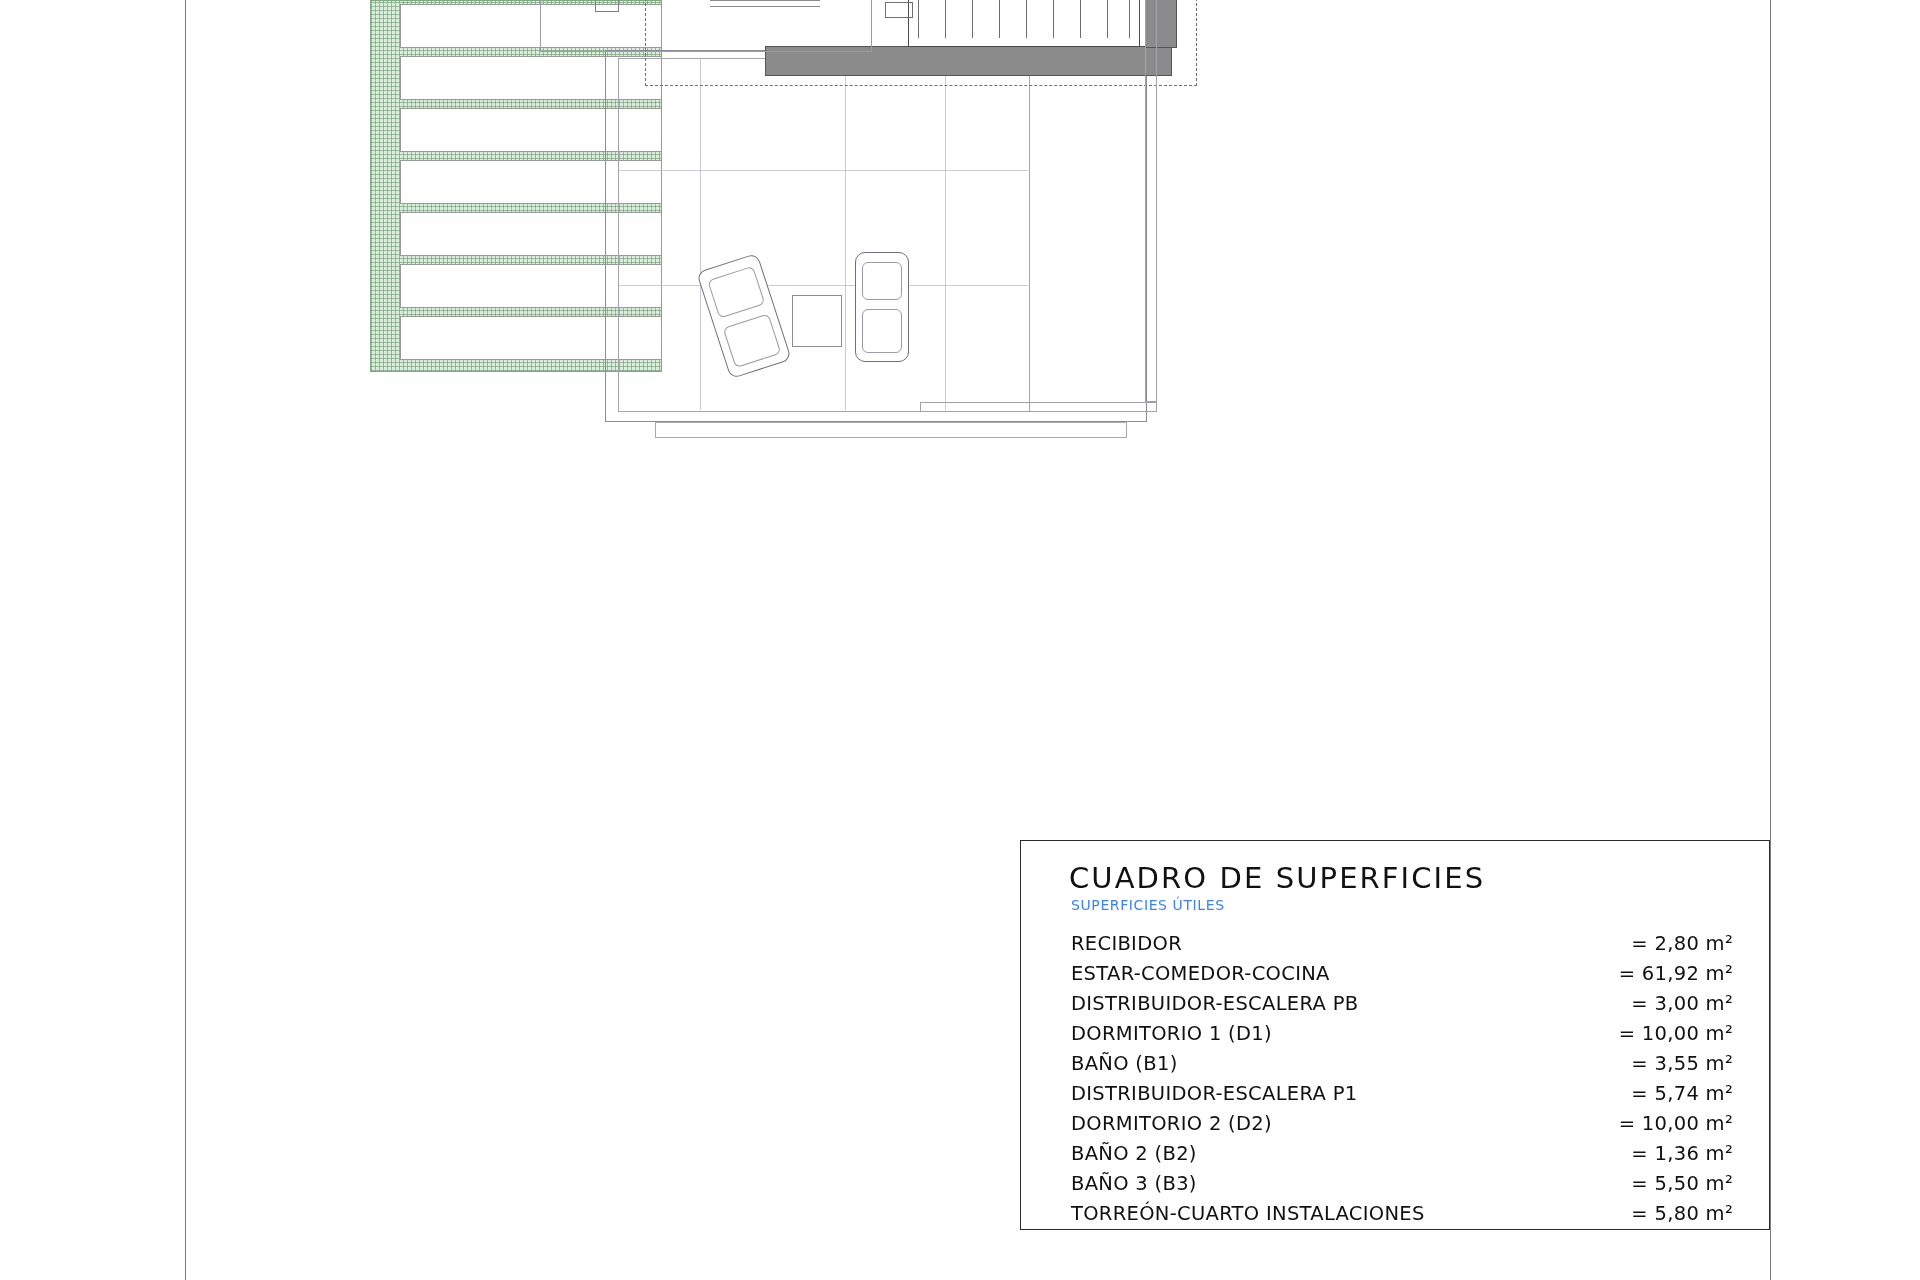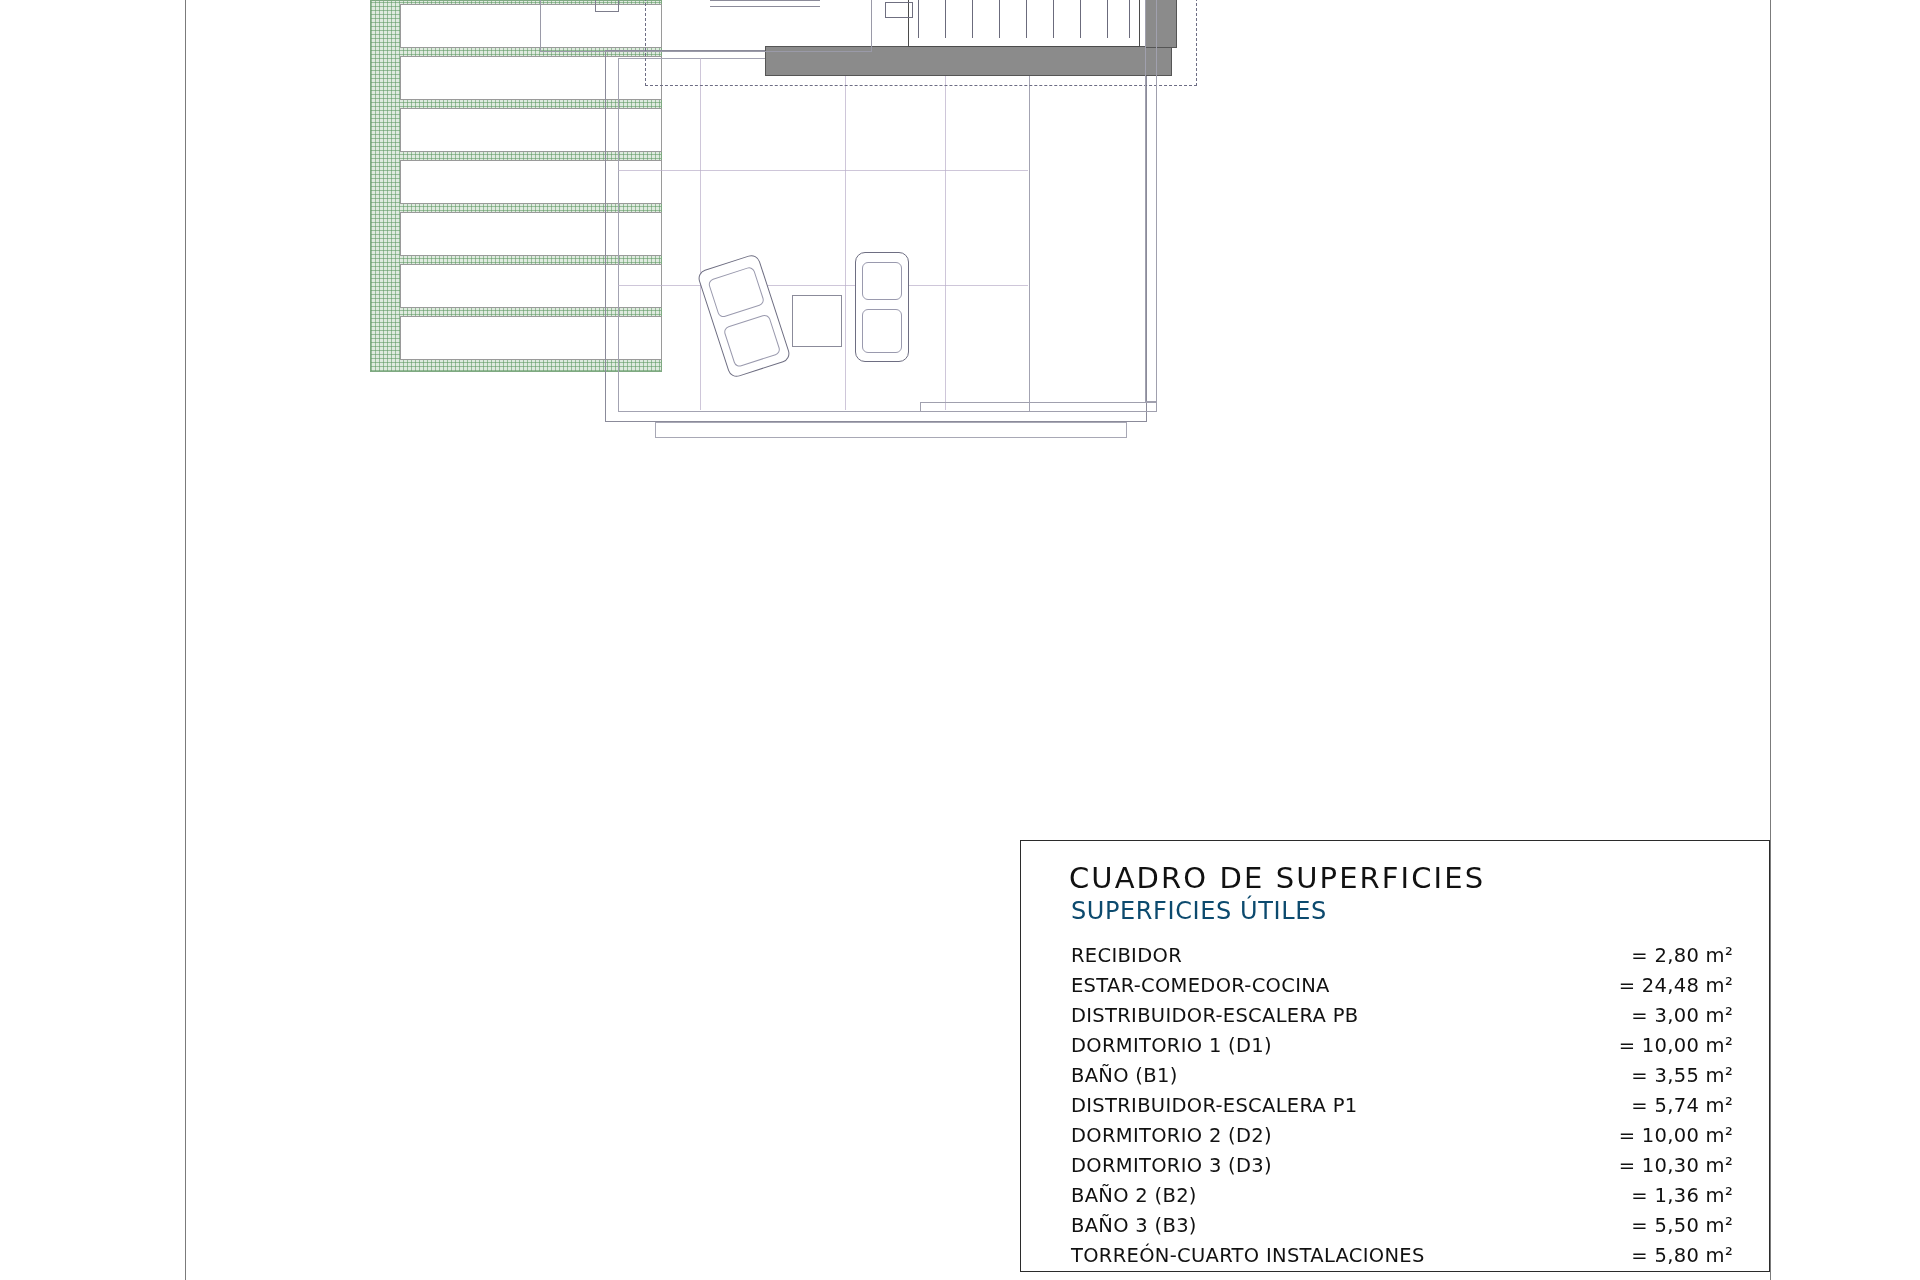--- a/index.html
+++ b/index.html
@@ -123,23 +123,23 @@
     box-sizing: border-box;
   }
   .surfaces-title {
     font-size: 29px;
     letter-spacing: 2.1px;
     color: #111111;
     margin: 6px 0 0 20px;
     white-space: nowrap;
   }
   .surfaces-subtitle {
-    font-size: 24px;
+    font-size: 14px;
     letter-spacing: 0.6px;
-    color: #0c4a6e;
+    color: #3b82f6;
     margin: 2px 0 16px 22px;
     white-space: nowrap;
   }
   .srow {
     display: flex;
     justify-content: space-between;
     align-items: baseline;
     font-size: 19.5px;
     letter-spacing: 0.3px;
     line-height: 30px;
@@ -222,21 +222,21 @@
   <div class="surfaces">
     <div class="surfaces-title">CUADRO DE SUPERFICIES</div>
     <div class="surfaces-subtitle">SUPERFICIES ÚTILES</div>
 
     <div class="srow">
       <span class="label">RECIBIDOR</span>
       <span class="value">= 2,80 m²</span>
     </div>
     <div class="srow">
       <span class="label">ESTAR-COMEDOR-COCINA</span>
-      <span class="value">= 24,48 m²</span>
+      <span class="value">= 61,92 m²</span>
     </div>
     <div class="srow">
       <span class="label">DISTRIBUIDOR-ESCALERA PB</span>
       <span class="value">= 3,00 m²</span>
     </div>
     <div class="srow">
       <span class="label">DORMITORIO 1 (D1)</span>
       <span class="value">= 10,00 m²</span>
     </div>
     <div class="srow">
@@ -245,24 +245,20 @@
     </div>
     <div class="srow">
       <span class="label">DISTRIBUIDOR-ESCALERA P1</span>
       <span class="value">= 5,74 m²</span>
     </div>
     <div class="srow">
       <span class="label">DORMITORIO 2 (D2)</span>
       <span class="value">= 10,00 m²</span>
     </div>
     <div class="srow">
-      <span class="label">DORMITORIO 3 (D3)</span>
-      <span class="value">= 10,30 m²</span>
-    </div>
-    <div class="srow">
       <span class="label">BAÑO 2 (B2)</span>
       <span class="value">= 1,36 m²</span>
     </div>
     <div class="srow">
       <span class="label">BAÑO 3 (B3)</span>
       <span class="value">= 5,50 m²</span>
     </div>
     <div class="srow">
       <span class="label">TORREÓN-CUARTO INSTALACIONES</span>
       <span class="value">= 5,80 m²</span>

